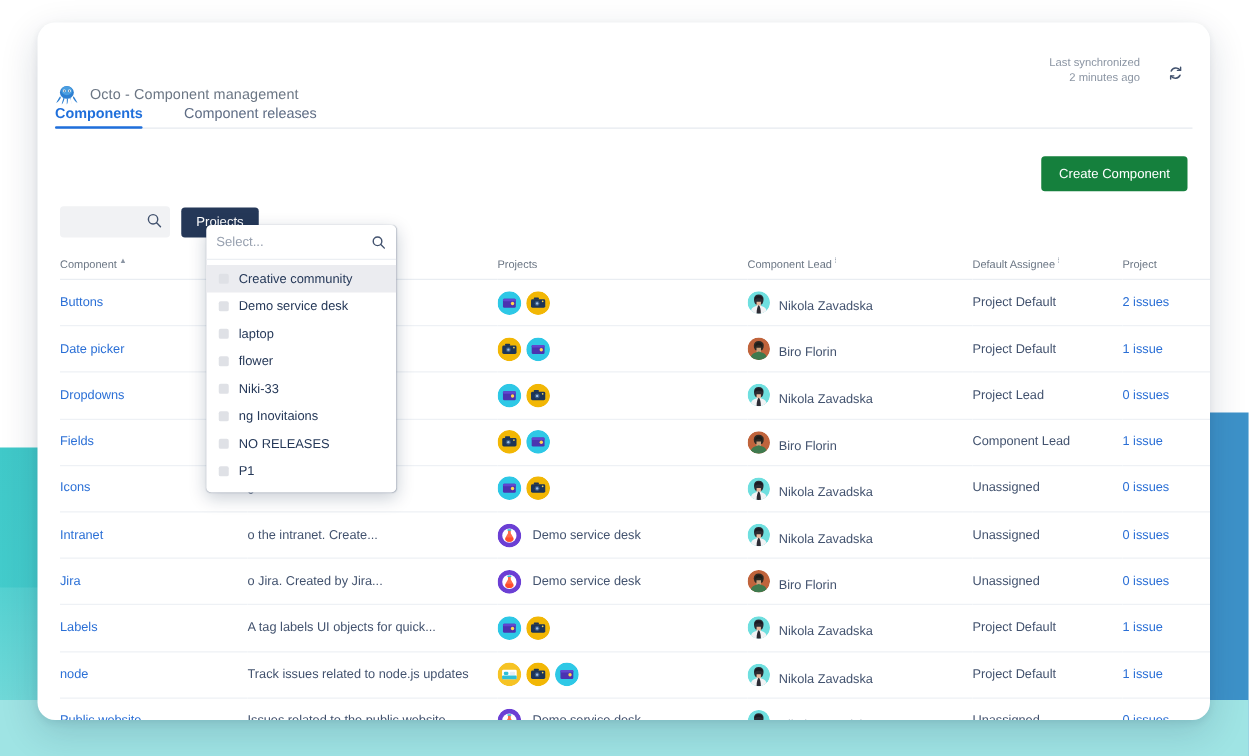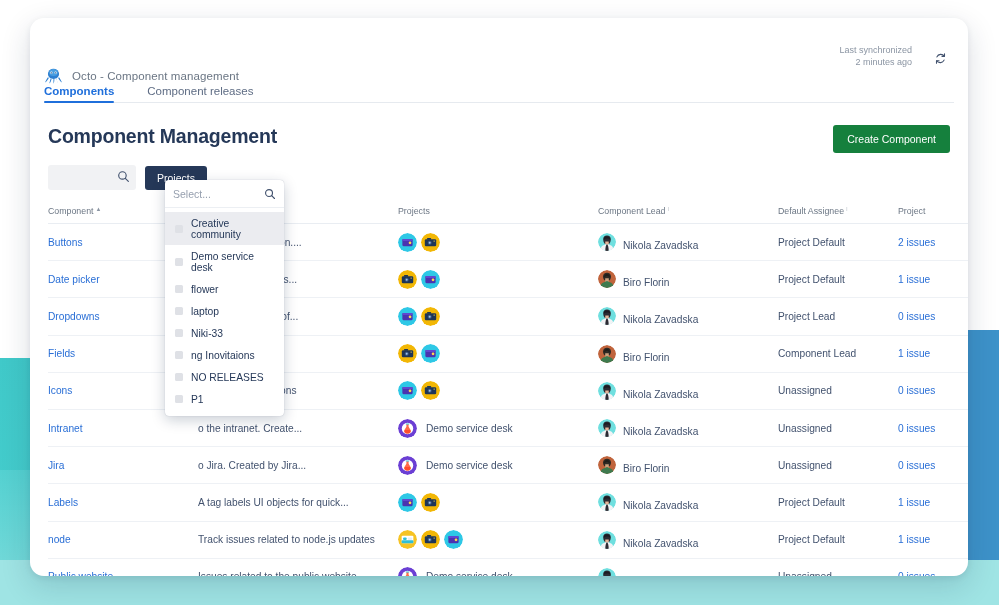--- a/index.html
+++ b/index.html
@@ -127,21 +127,21 @@
   .proj-cell { display:flex; align-items:center; gap:4px; }
   .proj-label { margin-left:5px; font-size:10.2px; color:#42526e; }
 
   .av { width:19px; height:19px; border-radius:50%; flex:none; display:block; }
 
   .lead-cell { display:flex; align-items:flex-end; gap:7px; }
   .lead-av { width:18px; height:18px; border-radius:50%; flex:none; display:block; }
 
   
   .dropdown {
-    position:absolute; left:135px; top:162px; width:119px;
+    position:absolute; left:135px; top:162px; width:152px;
     background:#fff; border-radius:4px;
     box-shadow: 0 4px 14px rgba(9,30,66,.22), 0 0 1px rgba(9,30,66,.3);
     z-index: 40; overflow:hidden;
   }
   .dd-search {
     height:28px; position:relative; border-bottom:1px solid #eceff3;
     display:flex; align-items:center; padding: 0 8px;
   }
   .dd-search input {
     border:none; outline:none; background:transparent; font-size:10.5px;
@@ -202,21 +202,20 @@
         </svg>
       </div>
     </div>
 
     <div class="tabs">
       <div class="tab active">Components</div>
       <div class="tab">Component releases</div>
     </div>
 
     <div class="title-row">
-      <div class="page-title">Component Management</div>
       <button class="create-btn">Create Component</button>
     </div>
 
     <div class="filter-row">
       <div class="search-box">
         <input type="text" placeholder="" style="">
         <svg class="mag" width="13" height="13" viewBox="0 0 16 16">
           <circle cx="6.7" cy="6.7" r="4.6" fill="none" stroke="#42526e" stroke-width="1.4"></circle>
           <line x1="10.2" y1="10.2" x2="14" y2="14" stroke="#42526e" stroke-width="1.4" stroke-linecap="round"></line>
         </svg>
@@ -616,25 +615,25 @@
           <div class="dd-item active">
             <span class="dd-box"></span>
             <span>Creative community</span>
           </div>
           <div class="dd-item">
             <span class="dd-box"></span>
             <span>Demo service desk</span>
           </div>
           <div class="dd-item">
             <span class="dd-box"></span>
+            <span>laptop</span>
+          </div>
+          <div class="dd-item">
+            <span class="dd-box"></span>
             <span>flower</span>
-          </div>
-          <div class="dd-item">
-            <span class="dd-box"></span>
-            <span>laptop</span>
           </div>
           <div class="dd-item">
             <span class="dd-box"></span>
             <span>Niki-33</span>
           </div>
           <div class="dd-item">
             <span class="dd-box"></span>
             <span>ng Inovitaions</span>
           </div>
           <div class="dd-item">

